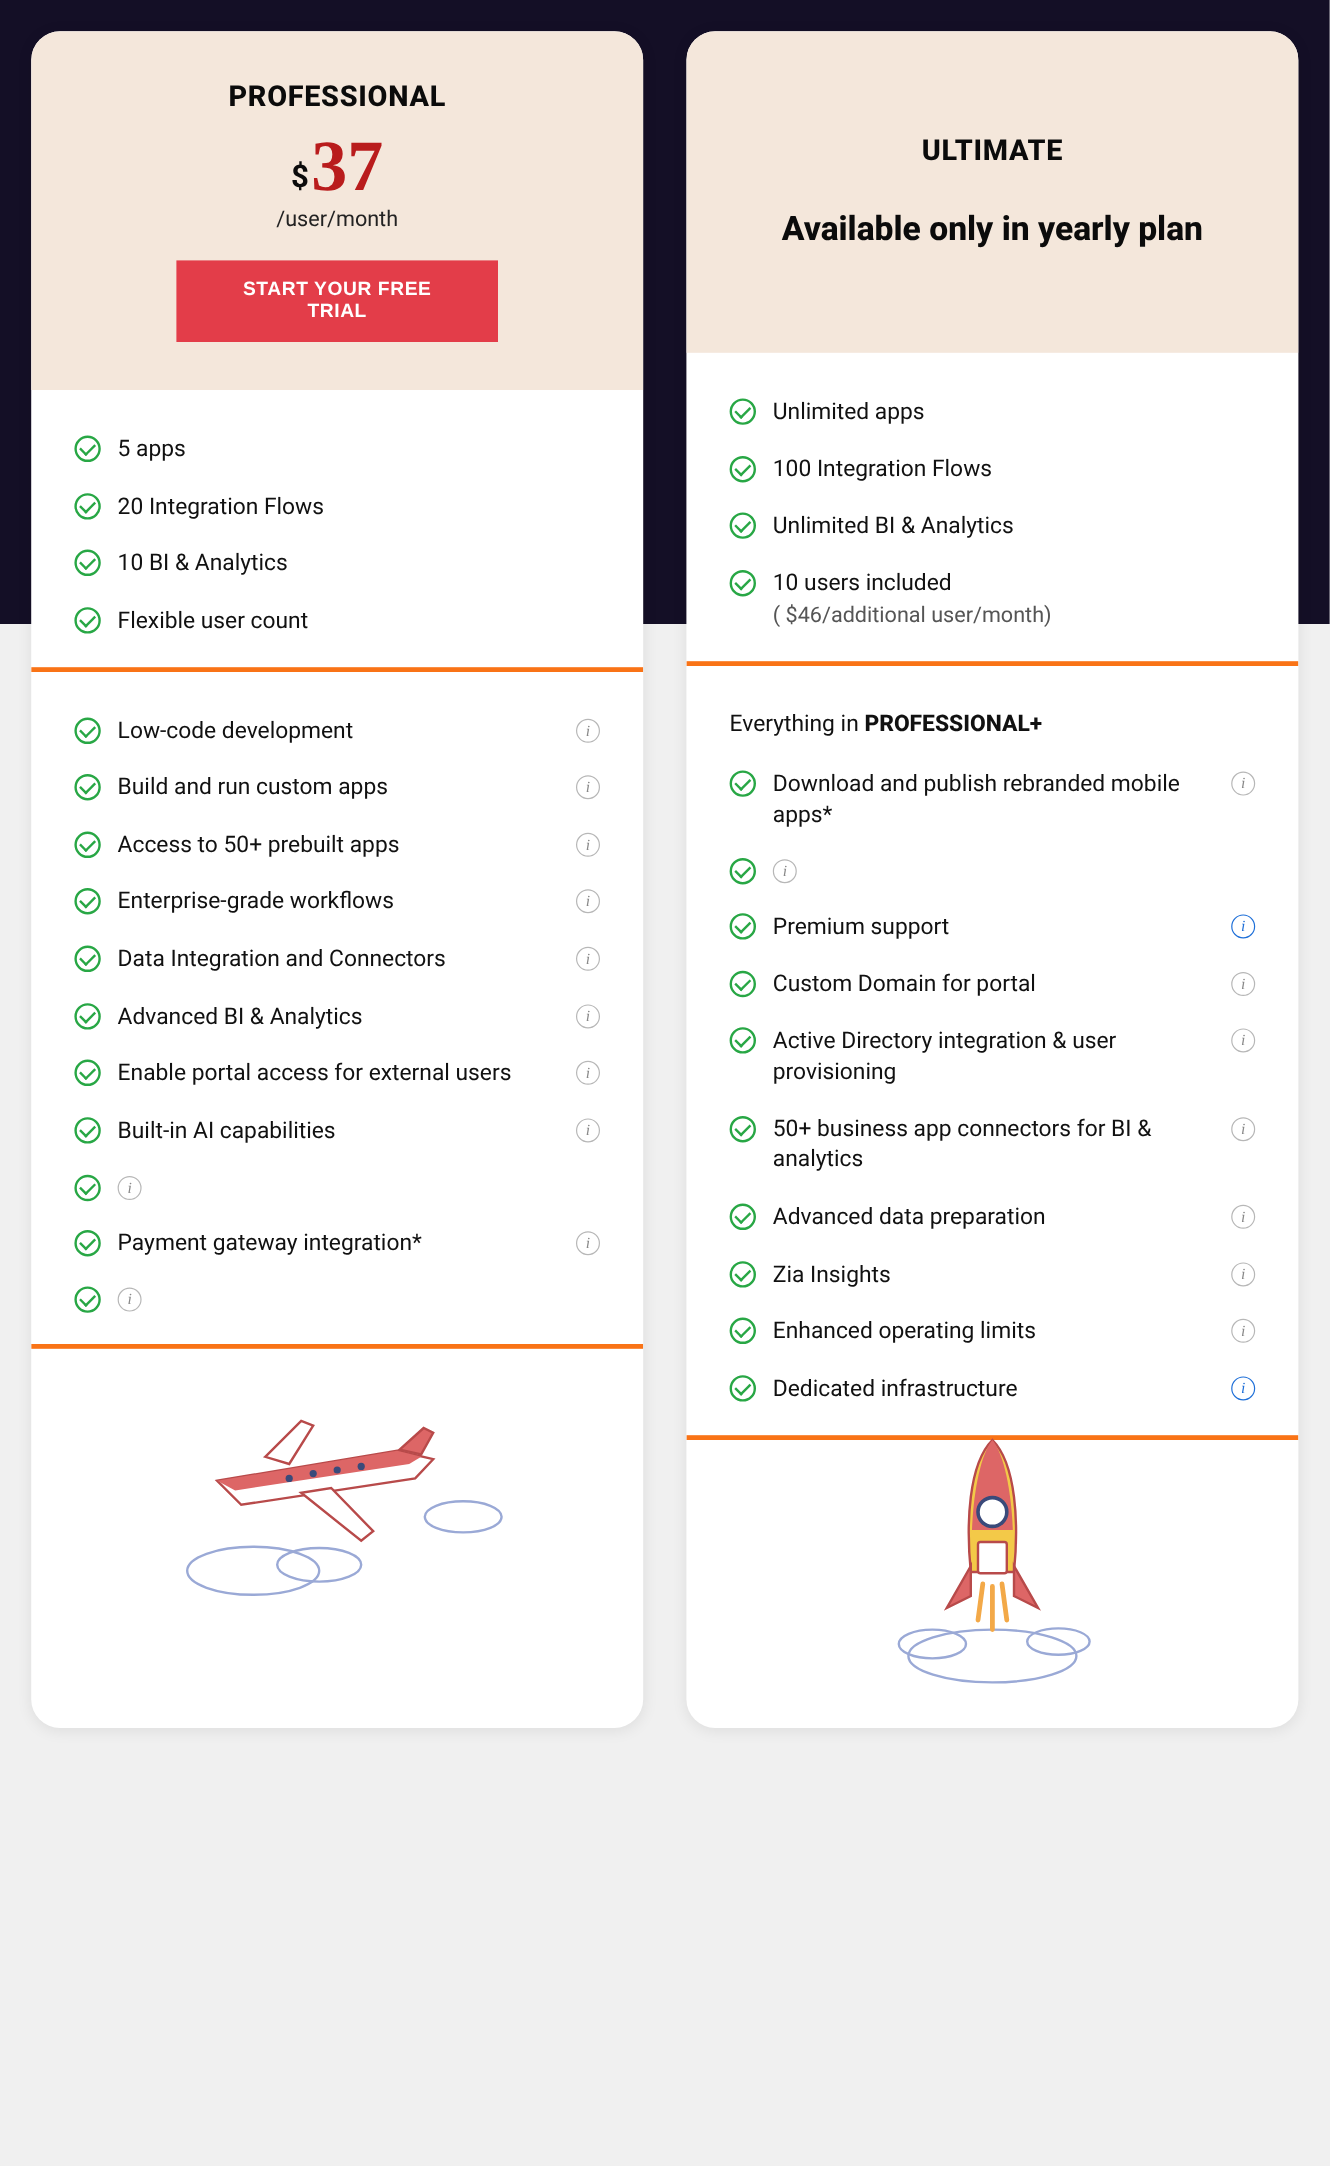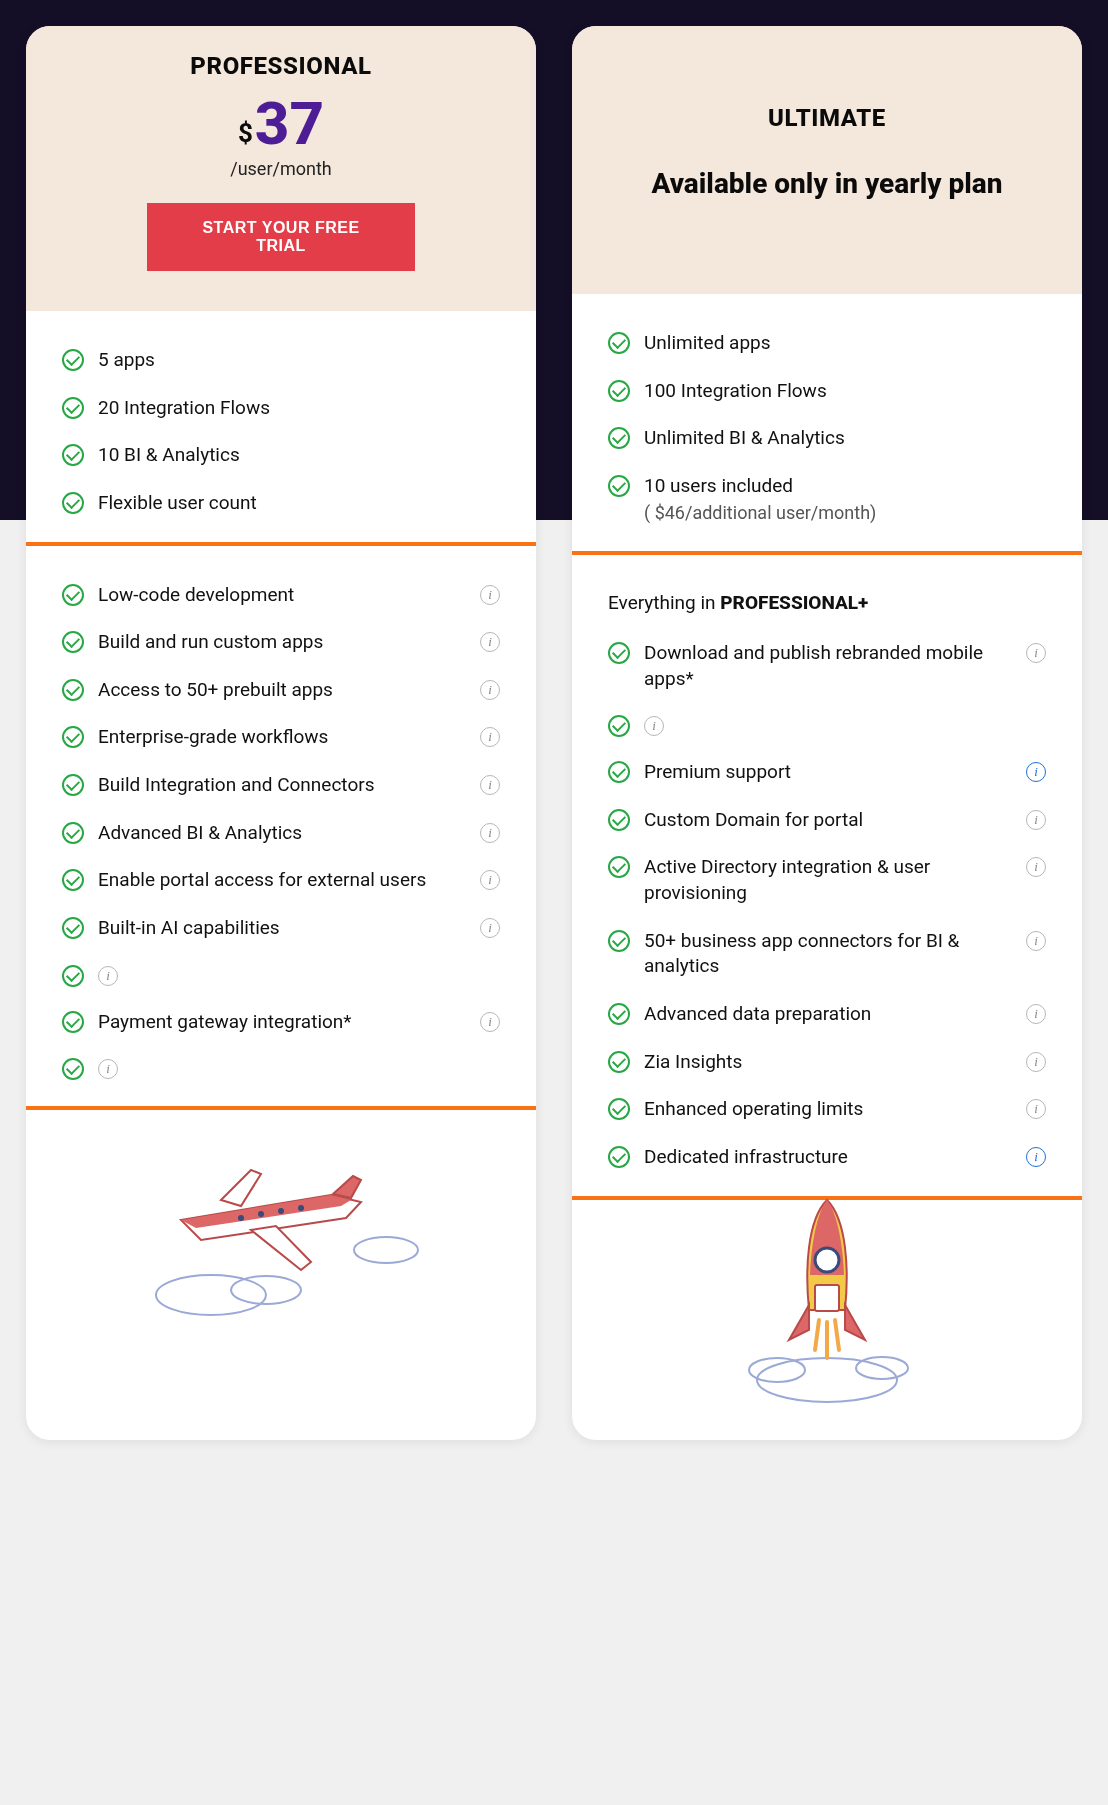--- a/index.html
+++ b/index.html
@@ -28,21 +28,21 @@
     background: #fff;
     border-radius: 24px;
     overflow: hidden;
     box-shadow: 0 2px 12px rgba(0,0,0,0.08);
     display: flex;
     flex-direction: column;
   }
   .card-header {
     background: #f4e7db;
     text-align: center;
-    padding: 26px 30px 40px;
+    padding: 40px 30px 40px;
     min-height: 268px;
     display: flex;
     flex-direction: column;
     align-items: center;
     justify-content: center;
   }
   .plan-name {
     font-size: 24px;
     font-weight: 800;
     letter-spacing: 0.6px;
@@ -59,22 +59,23 @@
   .currency {
     font-size: 26px;
     font-weight: 700;
     color: #0b0b0b;
     position: relative;
     top: -2px;
   }
   .price {
     font-size: 60px;
     font-weight: 800;
-    color: #4c1d95;
+    color: #b91c1c;
     line-height: 1;
+    font-family: Liberation Serif, serif;
   }
   .per {
     font-size: 18px;
     color: #222;
     margin-bottom: 24px;
   }
   .cta {
     background: #e33d49;
     color: #fff;
     font-size: 16px;
@@ -212,21 +213,21 @@
             <span class="text">Access to 50+ prebuilt apps</span>
             <span class="info">i</span>
           </li>
           <li>
             <span class="check"></span>
             <span class="text">Enterprise-grade workflows</span>
             <span class="info">i</span>
           </li>
           <li>
             <span class="check"></span>
-            <span class="text">Build Integration and Connectors</span>
+            <span class="text">Data Integration and Connectors</span>
             <span class="info">i</span>
           </li>
           <li>
             <span class="check"></span>
             <span class="text">Advanced BI &amp; Analytics</span>
             <span class="info">i</span>
           </li>
           <li>
             <span class="check"></span>
             <span class="text">Enable portal access for external users</span>

